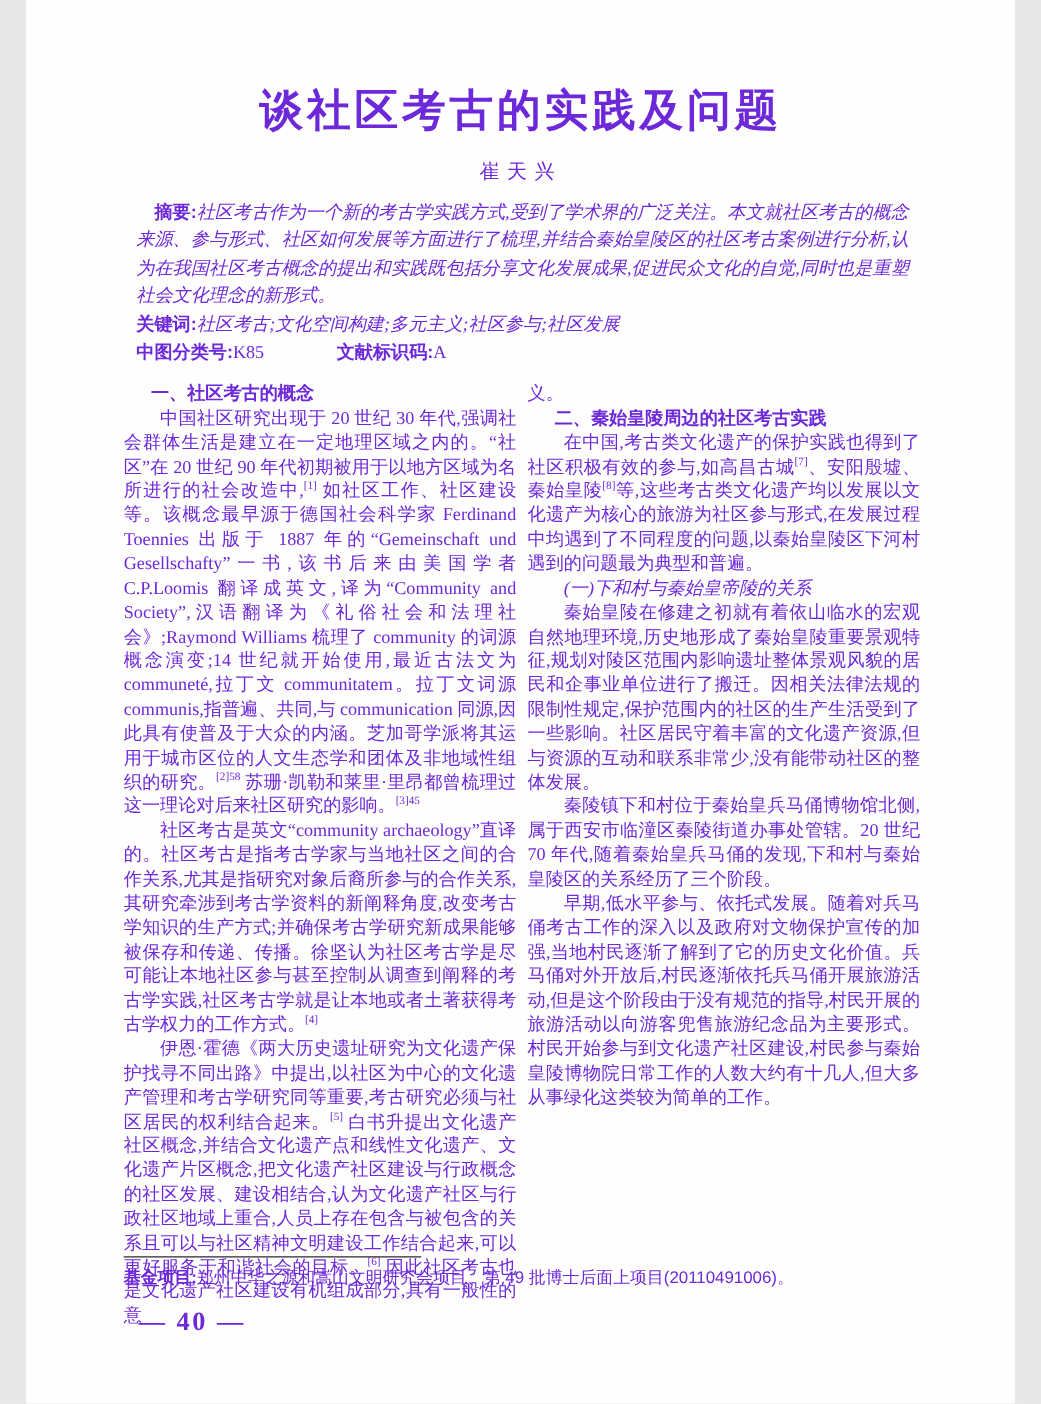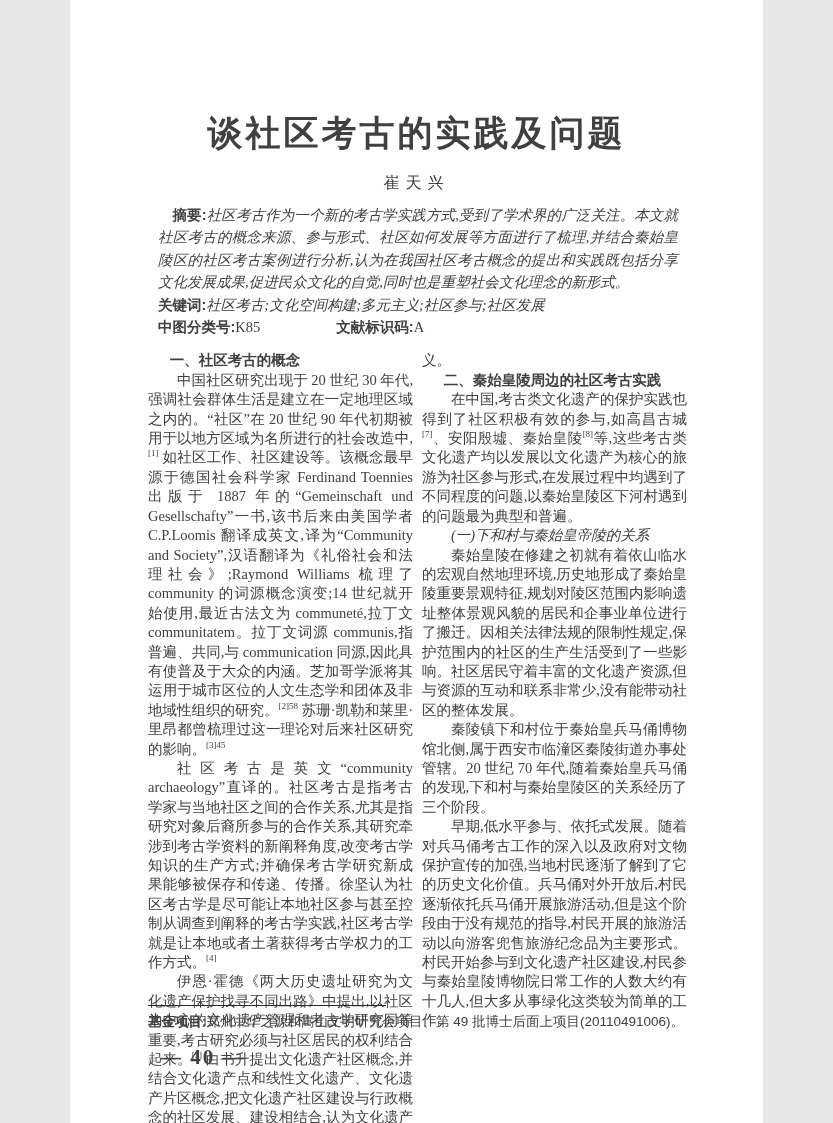--- a/index.html
+++ b/index.html
@@ -1,25 +1,25 @@
 <!DOCTYPE html>
 <html><head>
 <meta charset="utf-8">
 <style>
   html,body{margin:0;padding:0;background:#e8e8e8;}
   .page{
     position:relative;
-    width:693px;height:1123px;
+    width:791px;height:1123px;
     margin:0 auto;
     background:#fefefe;
-    color:#404040;
+    color:#6d28d9;
     font-family:"Liberation Serif","DejaVu Serif",serif;
     overflow:hidden;
     box-sizing:border-box;
-    padding-top:112px;
+    padding-top:67px;
   }
   .title{
     margin:0;
     text-align:center;
     font-size:35px;
     line-height:44px;
     font-weight:bold;
     letter-spacing:3px;
     font-family:"Liberation Serif","DejaVu Serif",serif;
   }
@@ -37,21 +37,21 @@
   }
   .front p{margin:0;}
   .abstract{ text-align:justify; text-indent:1em; font-style:italic;}
   .keywords{font-style:italic;}
   .lbl{
     font-family:"Liberation Sans","DejaVu Sans",sans-serif;
     font-weight:bold;
     font-style:normal;
   }
   .classline{display:flex; font-style:normal;}
-  .classline .item2{margin-left:76px;}
+  .classline .item2{margin-left:58px;}
   .classline .item3{margin-left:30px;}
   .classline .val{font-style:normal;}
   .columns{
     display:flex;
     margin:13px 76px 0 78px;
     gap:9px;
   }
   .col{
     flex:1;
     font-size:14.5px;

